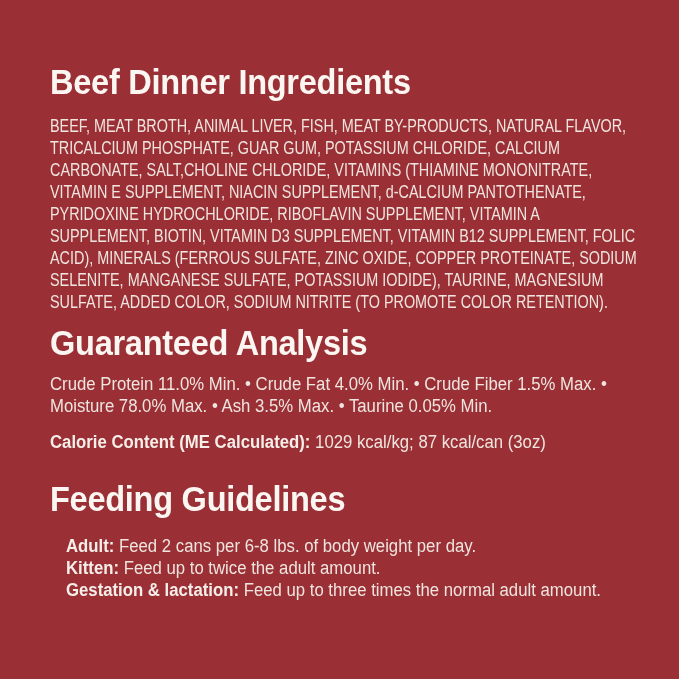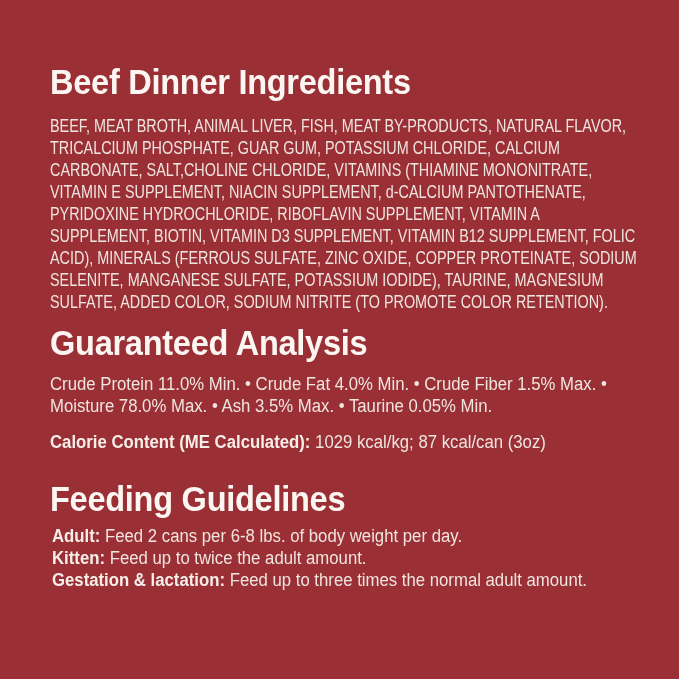--- a/index.html
+++ b/index.html
@@ -51,21 +51,21 @@
     color: #EFE5DE;
     transform: scaleX(0.93);
     transform-origin: top left;
   }
   .calorie-line { margin-top: 14px; }
   .bold-lead {
     font-weight: bold;
     color: #F6EEE8;
   }
   .feeding-list {
-    margin: 2px;
+    margin: 16px;
     padding: 0;
     list-style: none;
   }
   .feeding-list li {
     margin: 0;
     width: 632px;
     font-size: 18px;
     line-height: 22px;
     color: #EFE5DE;
     transform: scaleX(0.93);

